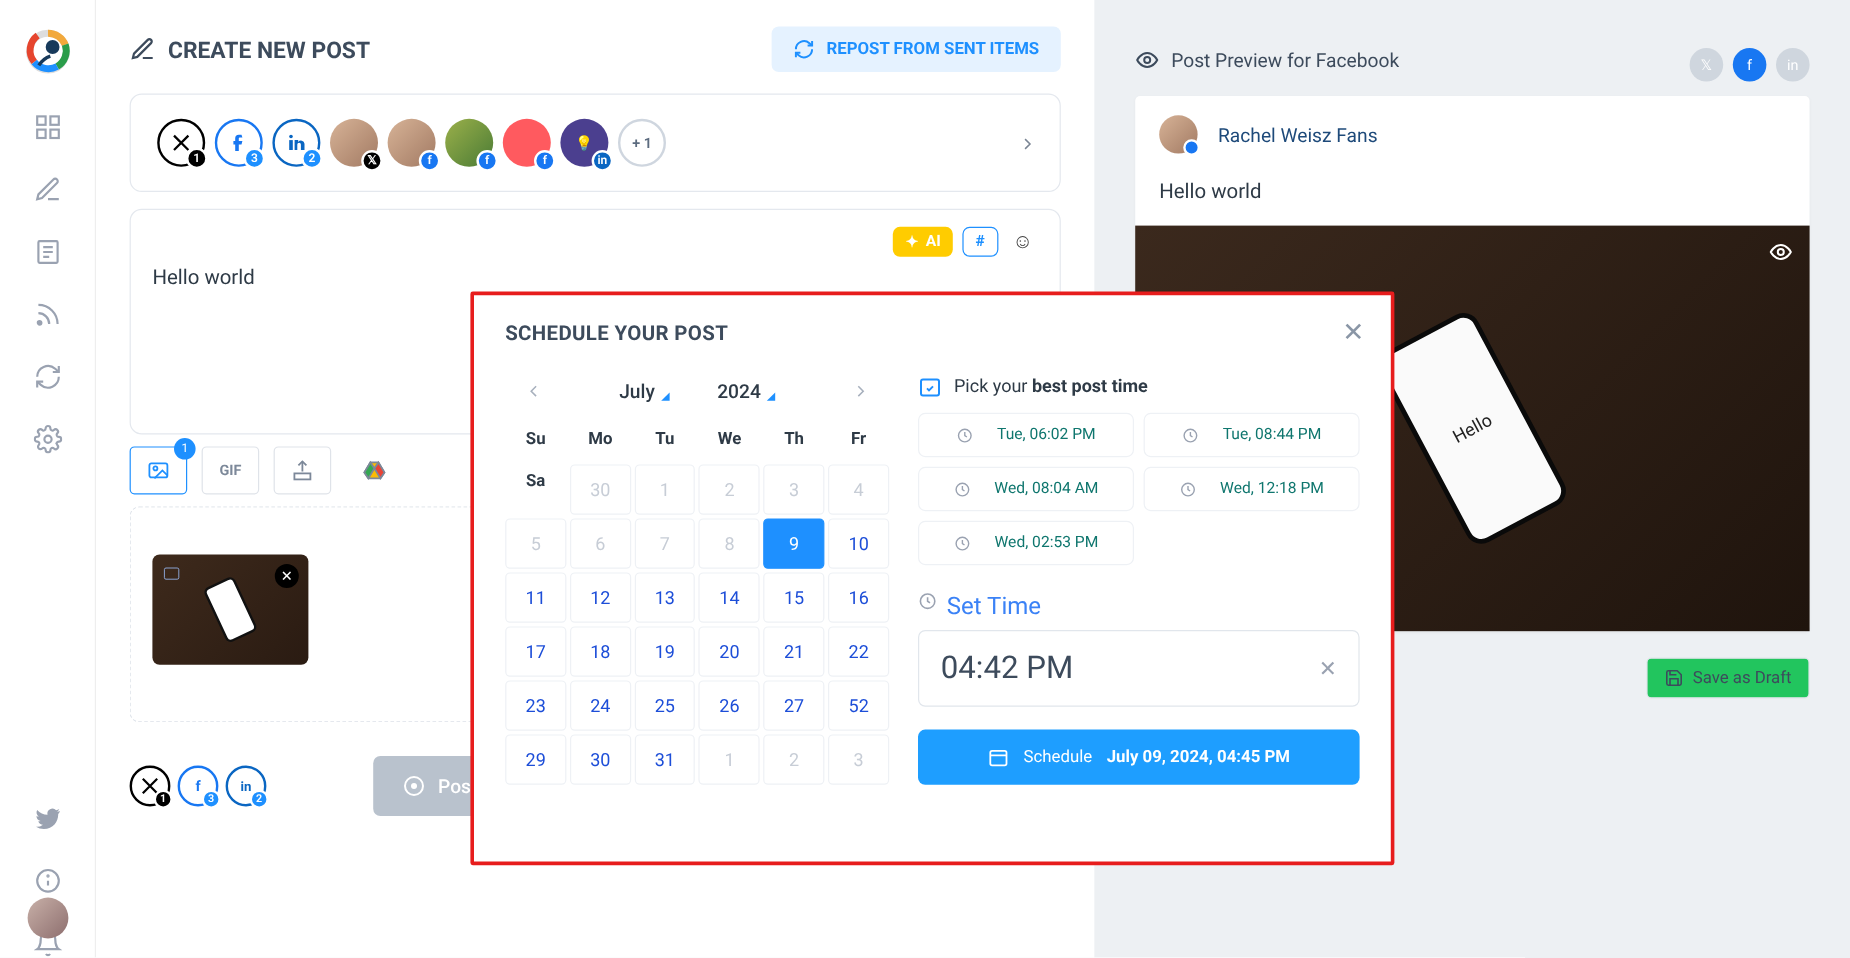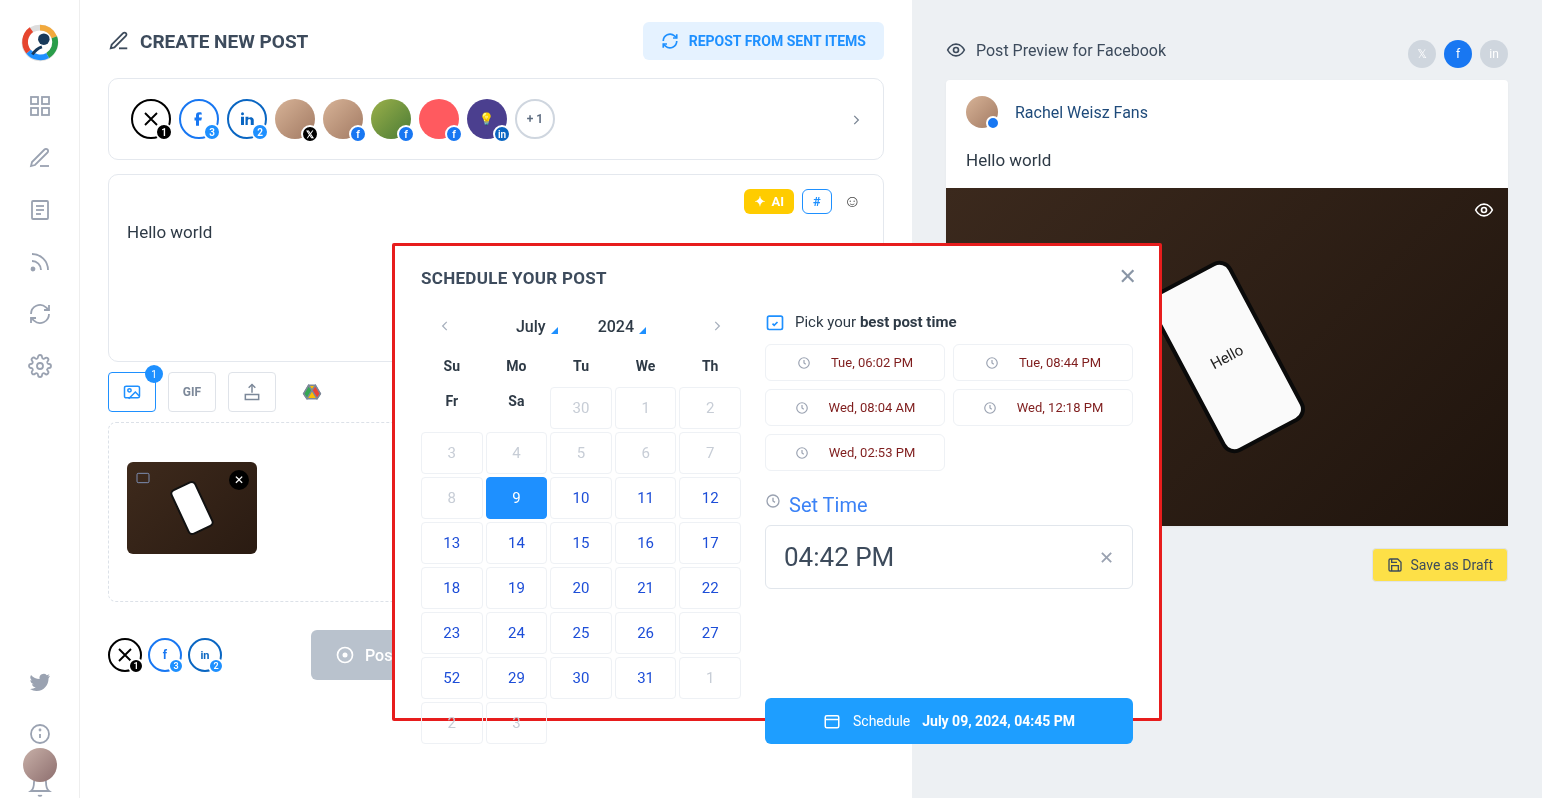--- a/index.html
+++ b/index.html
@@ -156,33 +156,33 @@
   .modal-title{ color:#3d4b5c; font-weight:700; font-size:17px; letter-spacing:.3px;}
   .modal-close{ position:absolute; top:18px; right:22px; color:#8a96a6; font-size:22px; cursor:pointer; font-weight:300;}
   .modal-body{ display:flex; gap:24px; margin-top:24px;}
   .cal{ width:320px;}
   .cal-head{ display:flex; align-items:center; justify-content:space-between; padding:0 10px 12px;}
   .cal-head .nav{ width:28px; height:28px; display:flex; align-items:center; justify-content:center; color:#a7b0bd;}
   .cal-head .nav svg{ width:14px; height:14px; stroke:#a7b0bd; stroke-width:2.2; fill:none;}
   .cal-head .m, .cal-head .y{ font-size:16px; color:#2e3a46; font-weight:500; position:relative; padding-right:12px;}
   .cal-head .m::after, .cal-head .y::after{ content:""; position:absolute; right:0; bottom:2px;
     border-left:7px solid transparent; border-bottom:7px solid #1e90ff;}
-  .cal-grid{ display:grid; grid-template-columns: repeat(5, 1fr); gap:3px;}
+  .cal-grid{ display:grid; grid-template-columns: repeat(6, 1fr); gap:3px;}
   .dow{ text-align:center; font-weight:700; color:#2e3a46; font-size:14px; padding:6px 0 10px;}
   .day{ height:42px; display:flex; align-items:center; justify-content:center;
     border:1px solid #eef1f5; border-radius:4px; color:#1d4ed8; font-size:15px; cursor:pointer;}
   .day.muted{ color:#c7cdd6;}
   .day.sel{ background:#1e90ff; color:#fff; border-color:#1e90ff;}
 
   .sched-right{ flex:1; display:flex; flex-direction:column;}
   .best-label{ display:flex; align-items:center; gap:10px; color:#2e3a46; font-size:15px;}
   .best-label svg{ width:20px; height:20px; stroke:#1e90ff; fill:none; stroke-width:2; }
   .best-list{ display:grid; grid-template-columns:1fr 1fr; gap:8px; margin-top:12px;}
   .best-item{ border:1px solid #eef1f5; border-radius:6px; padding:10px 12px;
-    display:flex; align-items:center; justify-content:center; gap:20px; color:#7f1d1d; font-size:13px; cursor:pointer;}
+    display:flex; align-items:center; justify-content:center; gap:20px; color:#0f766e; font-size:13px; cursor:pointer;}
   .best-item svg{ width:14px; height:14px; stroke:#9aa2b1; fill:none; stroke-width:2;}
   .set-time-label{ display:flex; gap:8px; color:#3b82f6; font-size:20px; margin-top:22px;}
   .set-time-label svg{ width:16px; height:16px; stroke:#9aa2b1; fill:none; stroke-width:2;}
   .time-input{ border:1px solid #e1e6ec; border-radius:6px; padding:16px 18px;
     display:flex; align-items:center; justify-content:space-between; margin-top:8px;}
   .time-input .val{ font-size:26px; color:#3d4b5c; font-weight:400;}
   .time-input .clr{ color:#9aa2b1; font-size:18px; cursor:pointer;}
   .schedule-btn{ margin-top:auto; background:#1e9eff; color:#fff; border-radius:6px;
     padding:14px 18px; display:flex; align-items:center; justify-content:center; gap:12px; font-size:14px; cursor:pointer;}
   .schedule-btn .dt{ font-weight:700;}
@@ -199,21 +199,21 @@
   .prev-card{ background:#fff; border-radius:4px; padding:16px 20px 0; box-shadow:0 1px 3px rgba(0,0,0,.04);}
   .prev-user{ display:flex; align-items:center; gap:17px; color:#1e4a7a; font-size:16px;}
   .prev-user .av{ width:32px; height:32px; border-radius:50%; background:linear-gradient(135deg,#d7b397,#a27a63); position:relative;}
   .prev-user .av .b{ position:absolute; bottom:-2px; right:-2px; width:14px; height:14px; border-radius:50%; background:#1877f2; border:2px solid #fff;}
   .prev-text{ color:#2e3a46; font-size:17px; margin:22px 0 18px;}
   .prev-image{ height:338px; background:linear-gradient(135deg,#3b291d,#1f140d); position:relative; margin:0 -20px;}
   .prev-image .phone{ position:absolute; top:50%; left:50%; transform:translate(-50%,-50%) rotate(-28deg);
     width:92px; height:180px; background:#fafafa; border:4px solid #0a0a0a; border-radius:14px;
     display:flex; align-items:center; justify-content:center; color:#222; font-size:15px;}
   .prev-image .eye{ position:absolute; top:12px; right:14px; color:#fff; width:20px; height:20px;}
-  .save-draft{ float:right; margin-top:22px; background:#fde047; border:1px solid #dfe3e9; border-radius:4px;
+  .save-draft{ float:right; margin-top:22px; background:#22c55e; border:1px solid #dfe3e9; border-radius:4px;
     padding:8px 14px; display:flex; align-items:center; gap:8px; color:#3d4b5c; font-size:14px; cursor:pointer;}
   .save-draft svg{ width:16px; height:16px; stroke:#3d4b5c; fill:none; stroke-width:2;}
 </style>
 </head>
 <body>
 
 <div class="sidebar-nav">
   <div class="logo-circle">
     <svg viewBox="0 0 48 48">
       <path d="M24 8 a16 16 0 1 0 0.01 0" fill="none" stroke="#ddd" stroke-width="6"></path>

